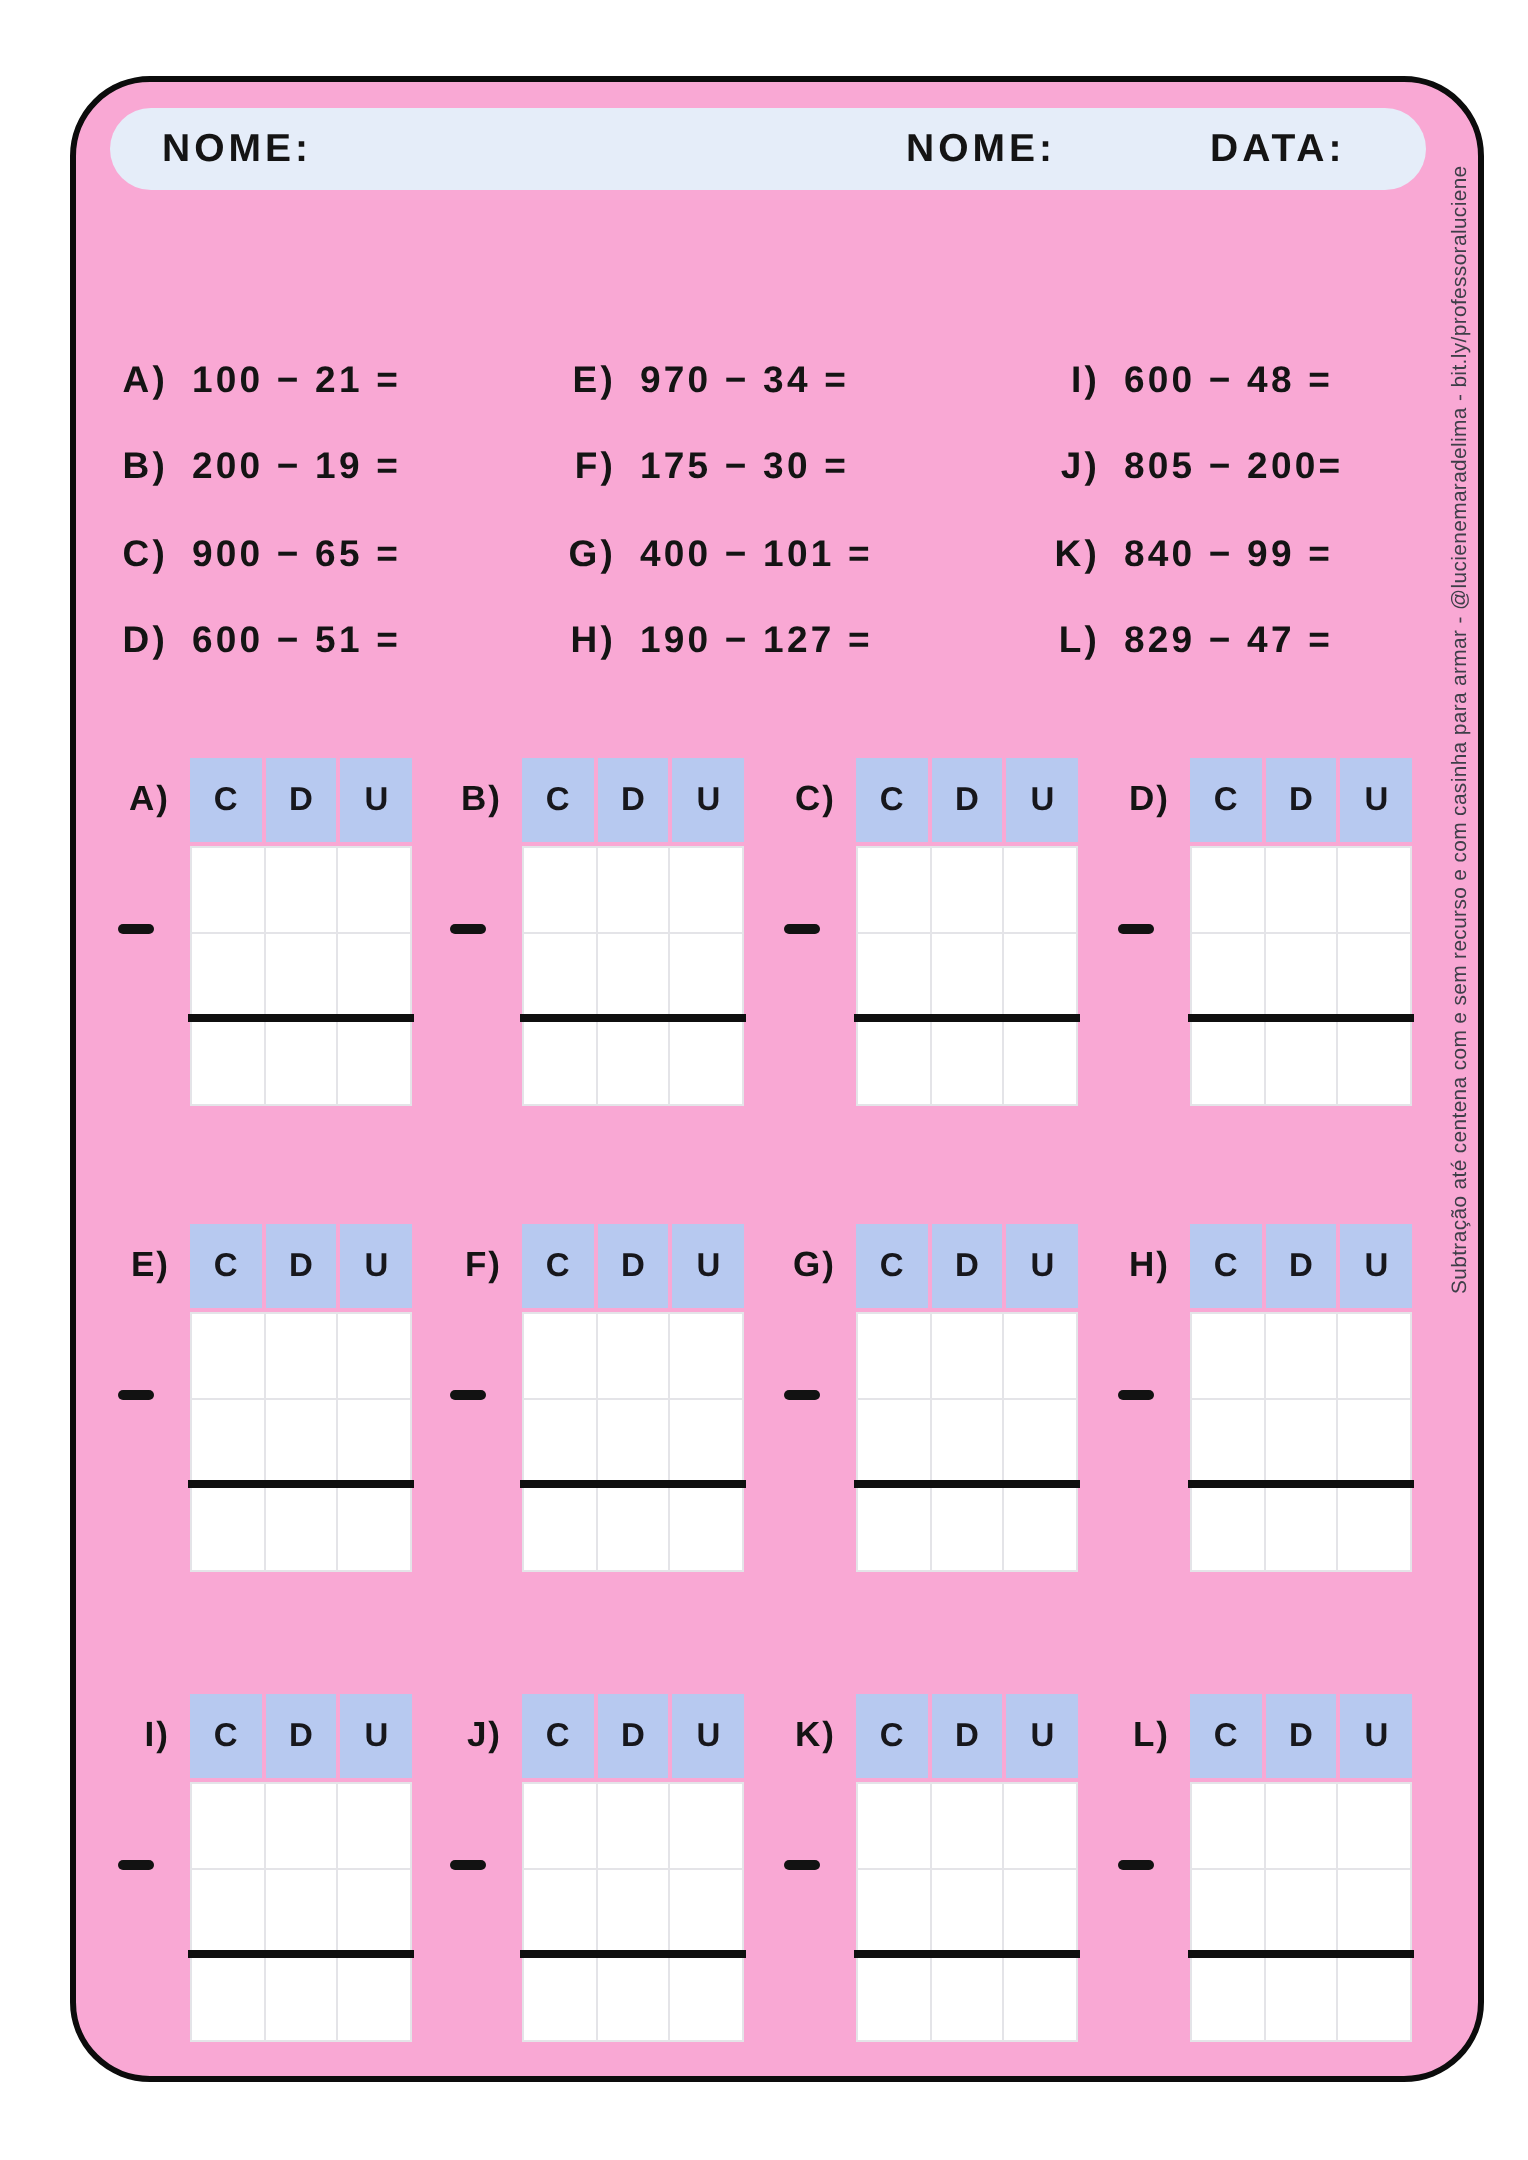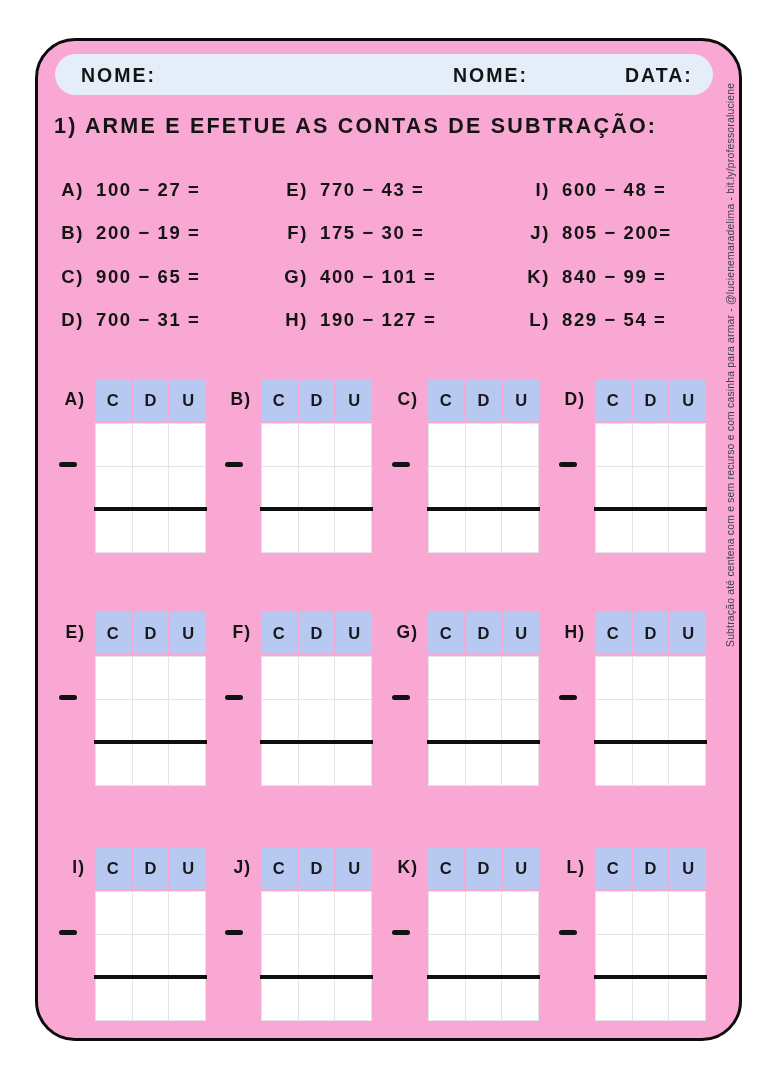--- a/index.html
+++ b/index.html
@@ -15,21 +15,21 @@
   .topbar{
     position:absolute;left:17px;top:13px;width:658px;height:41px;
     background:#e5edf9;border-radius:21px;
   }
   .tb-label{
     position:absolute;top:50%;transform:translateY(-50%);
     font-weight:700;font-size:19.5px;letter-spacing:2px;white-space:nowrap;
   }
   .tb-nome{left:26px}
   .tb-turma{left:398px}
-  .tb-data{left:570px}
+  .tb-data{left:550px}
   
   .title{
     position:absolute;left:16px;top:72px;font-weight:700;font-size:21.5px;
     letter-spacing:2.2px;white-space:nowrap;line-height:26px;
   }
   
   .problems{position:absolute;top:127px;left:0;right:0;height:176px}
   .pcol{position:absolute;top:0}
   .pcol1{left:4px}
   .pcol2{left:214px}
@@ -67,45 +67,44 @@
 <body>
 
 <div class="sheet">
 
   <div class="topbar">
     <span class="tb-label tb-nome">NOME:</span>
     <span class="tb-label tb-turma">NOME:</span>
     <span class="tb-label tb-data">DATA:</span>
   </div>
 
-  <div class="title">1) ARME E EFETUE AS CONTAS DE SUBTRAÇÃO:</div>
 
   <div class="problems">
     <div class="pcol pcol1">
       <div class="eq">
           <span class="eq-l">A)</span>
-          <span class="eq-x">100 − 27 =</span>
+          <span class="eq-x">100 − 21 =</span>
         </div>
       <div class="eq">
           <span class="eq-l">B)</span>
           <span class="eq-x">200 − 19 =</span>
         </div>
       <div class="eq">
           <span class="eq-l">C)</span>
           <span class="eq-x">900 − 65 =</span>
         </div>
       <div class="eq">
           <span class="eq-l">D)</span>
-          <span class="eq-x">700 − 31 =</span>
+          <span class="eq-x">600 − 51 =</span>
         </div>
     </div>
     <div class="pcol pcol2">
       <div class="eq">
           <span class="eq-l">E)</span>
-          <span class="eq-x">770 − 43 =</span>
+          <span class="eq-x">970 − 34 =</span>
         </div>
       <div class="eq">
           <span class="eq-l">F)</span>
           <span class="eq-x">175 − 30 =</span>
         </div>
       <div class="eq">
           <span class="eq-l">G)</span>
           <span class="eq-x">400 − 101 =</span>
         </div>
       <div class="eq">
@@ -121,21 +120,21 @@
       <div class="eq">
           <span class="eq-l">J)</span>
           <span class="eq-x">805 − 200=</span>
         </div>
       <div class="eq">
           <span class="eq-l">K)</span>
           <span class="eq-x">840 − 99 =</span>
         </div>
       <div class="eq">
           <span class="eq-l">L)</span>
-          <span class="eq-x">829 − 54 =</span>
+          <span class="eq-x">829 − 47 =</span>
         </div>
     </div>
   </div>
 
   <div class="pv" style="left:57px;top:338px">
     <span class="pv-label">A)</span>
     <div class="pv-minus"></div>
     <div class="pv-head">
         <span class="hc">C</span>
         <span class="hc">D</span>

